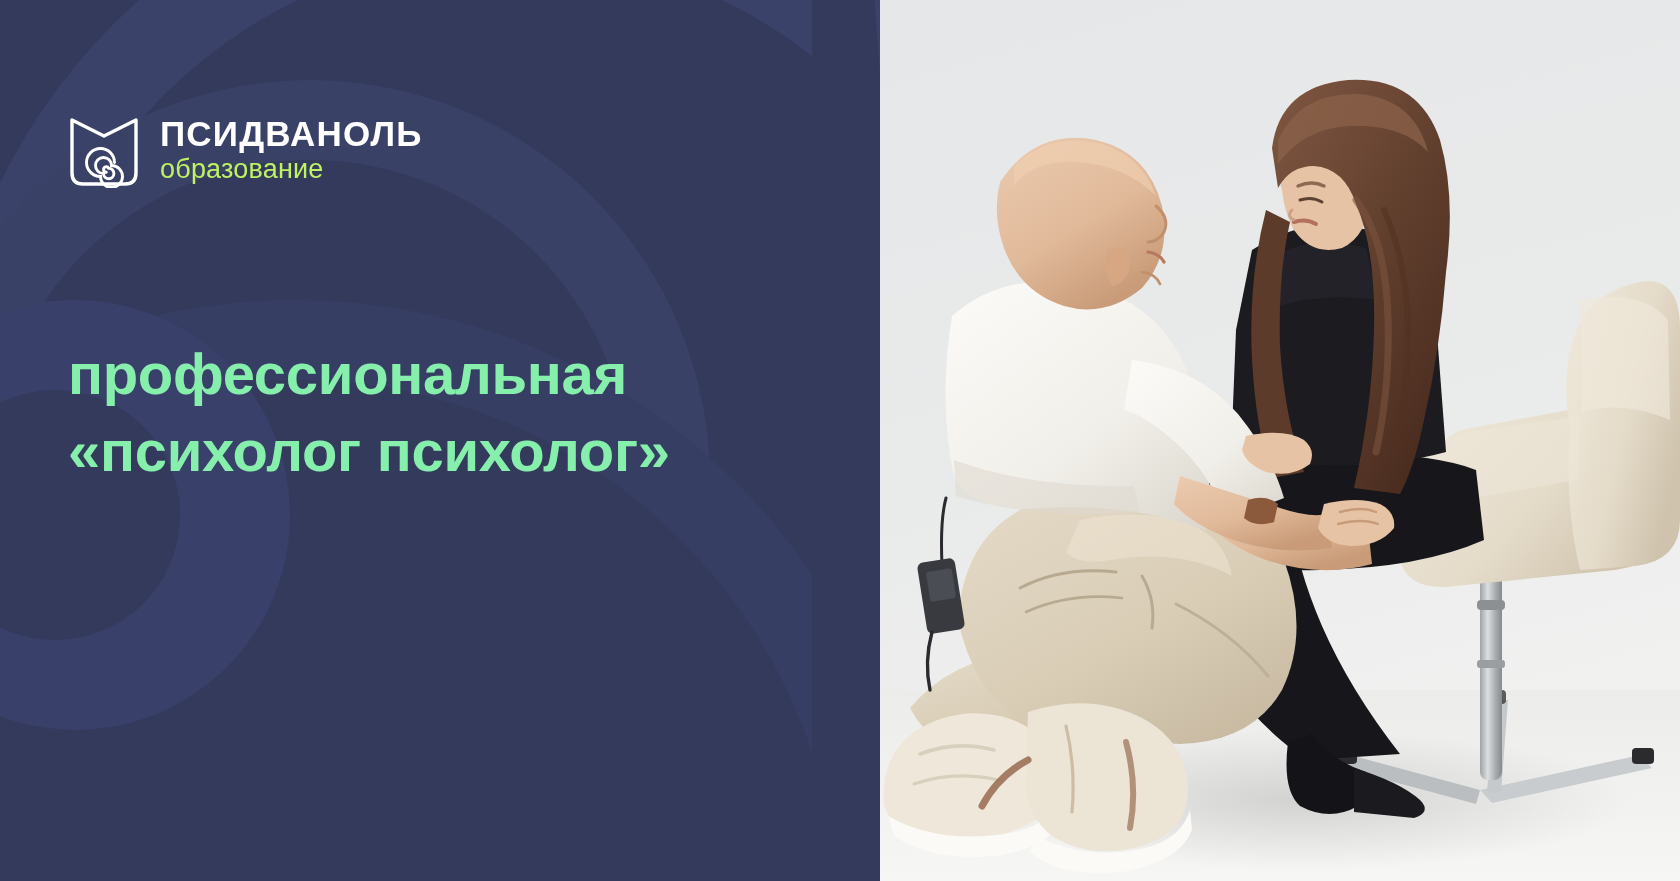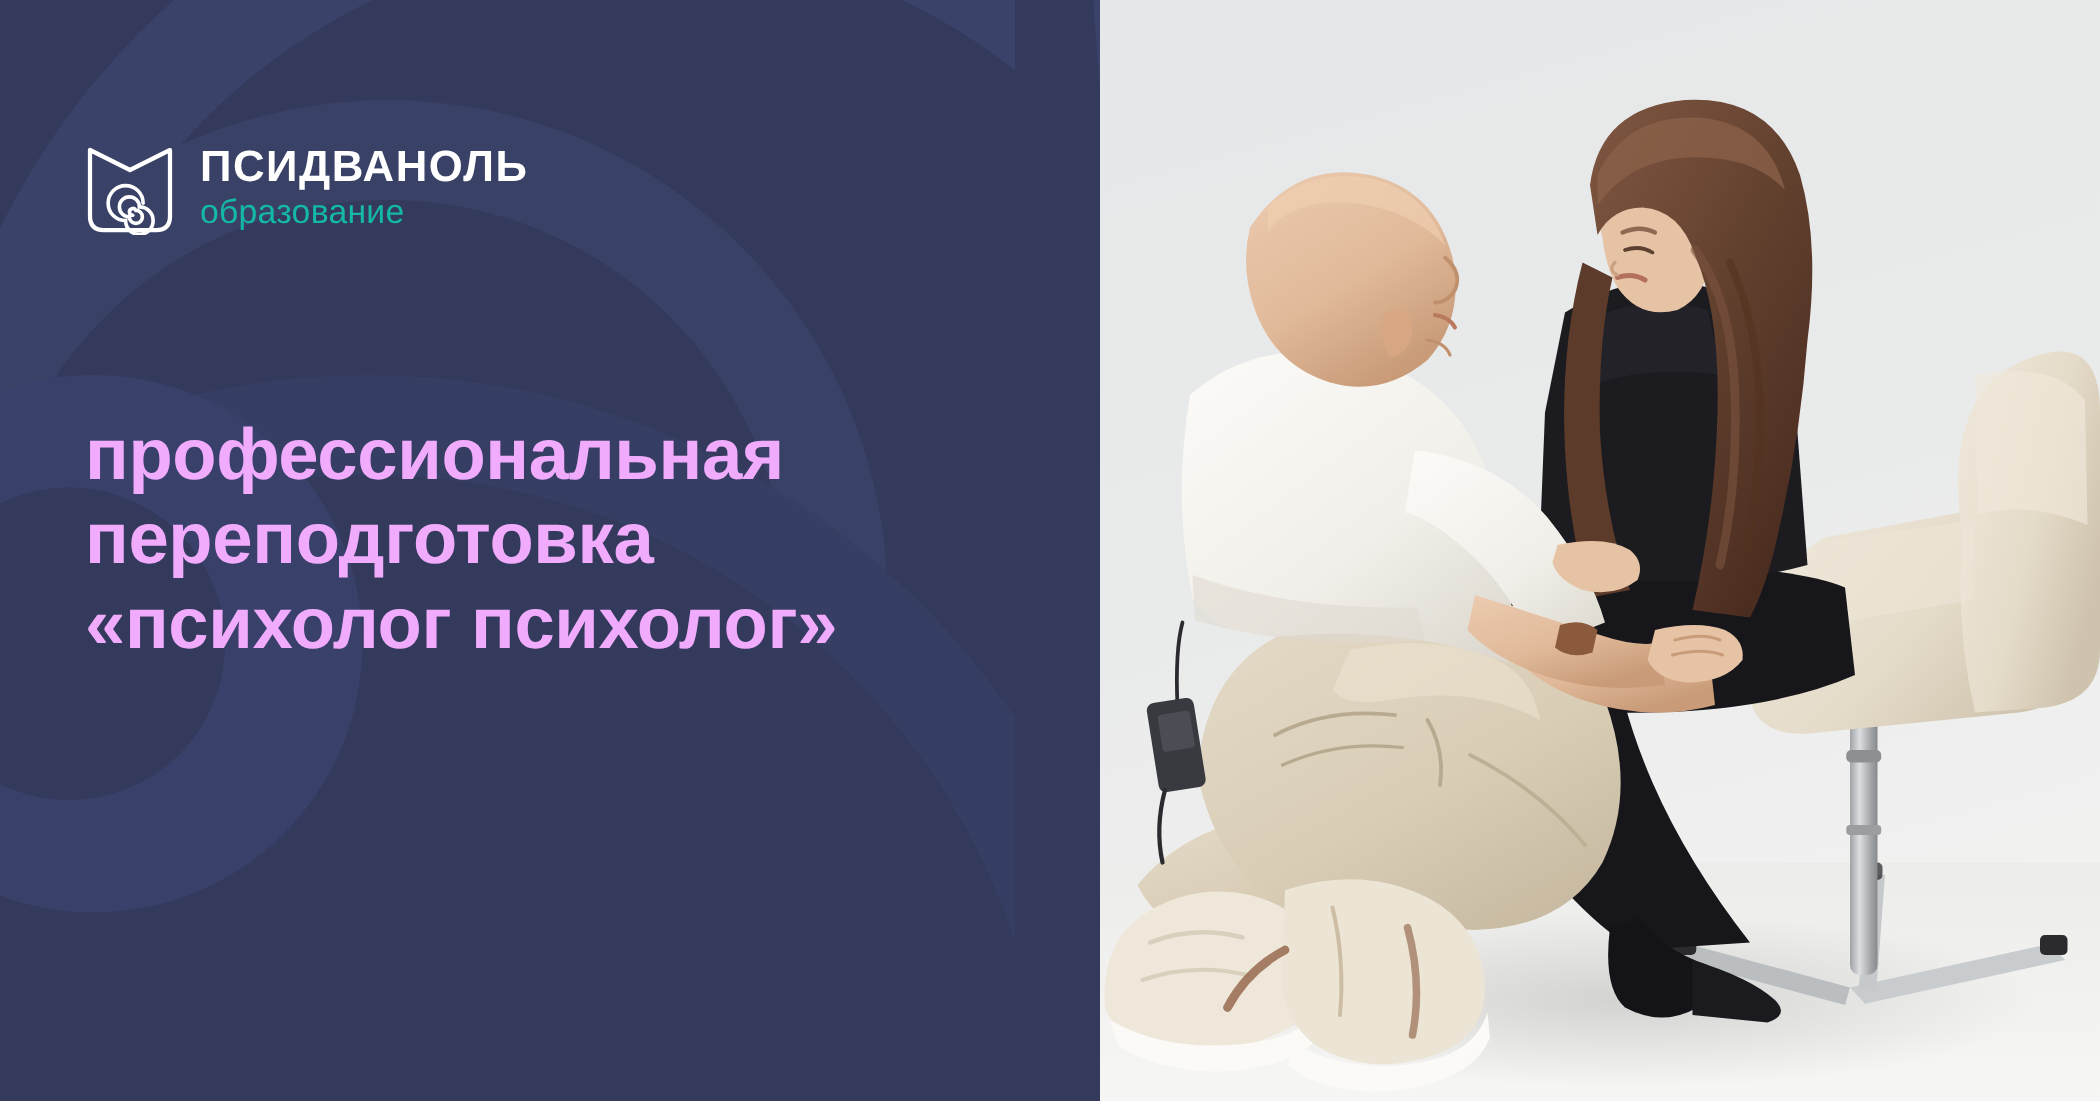--- a/index.html
+++ b/index.html
@@ -116,43 +116,44 @@
   }
   .logo-title {
     color:#ffffff;
     font-size:35px;
     font-weight:bold;
     letter-spacing:1.2px;
     line-height:1.02;
     white-space:nowrap;
   }
   .logo-sub {
-    color:#14b8a6;
+    color:#bef264;
     font-size:27px;
     font-weight:normal;
     letter-spacing:0.2px;
     line-height:1.12;
     margin-top:2px;
     white-space:nowrap;
   }
 
   
   .headline {
     position:absolute;
     left:68px;
     top:330px;
     width:800px;
   }
   .headline-line {
-    color:#f0abfc;
+    color:#86efac;
     font-size:58px;
     font-weight:bold;
     line-height:1.16;
     letter-spacing:-0.3px;
     white-space:nowrap;
+    margin-top:10px;
   }
 
   
   .photo-panel {
     position:relative;
     width:800px; height:881px;
     flex:0 0 800px;
     overflow:hidden;
     background:#e9eaea;
   }
@@ -187,21 +188,20 @@
                    a2.7 2.7 0 1 0 -2.4 3.9" stroke="#ffffff" stroke-width="2.9" stroke-linecap="round" fill="none"></path>
         </svg>
         <div class="logo-words">
           <div class="logo-title">ПСИДВАНОЛЬ</div>
           <div class="logo-sub">образование</div>
         </div>
       </div>
 
       <div class="headline">
         <div class="headline-line">профессиональная</div>
-        <div class="headline-line">переподготовка</div>
         <div class="headline-line">«психолог психолог»</div>
       </div>
 
     </div>
 
     <div class="wedge"></div>
   </div>
 
   <div class="photo-panel">
     <svg class="photo-svg" viewBox="0 0 800 881">

